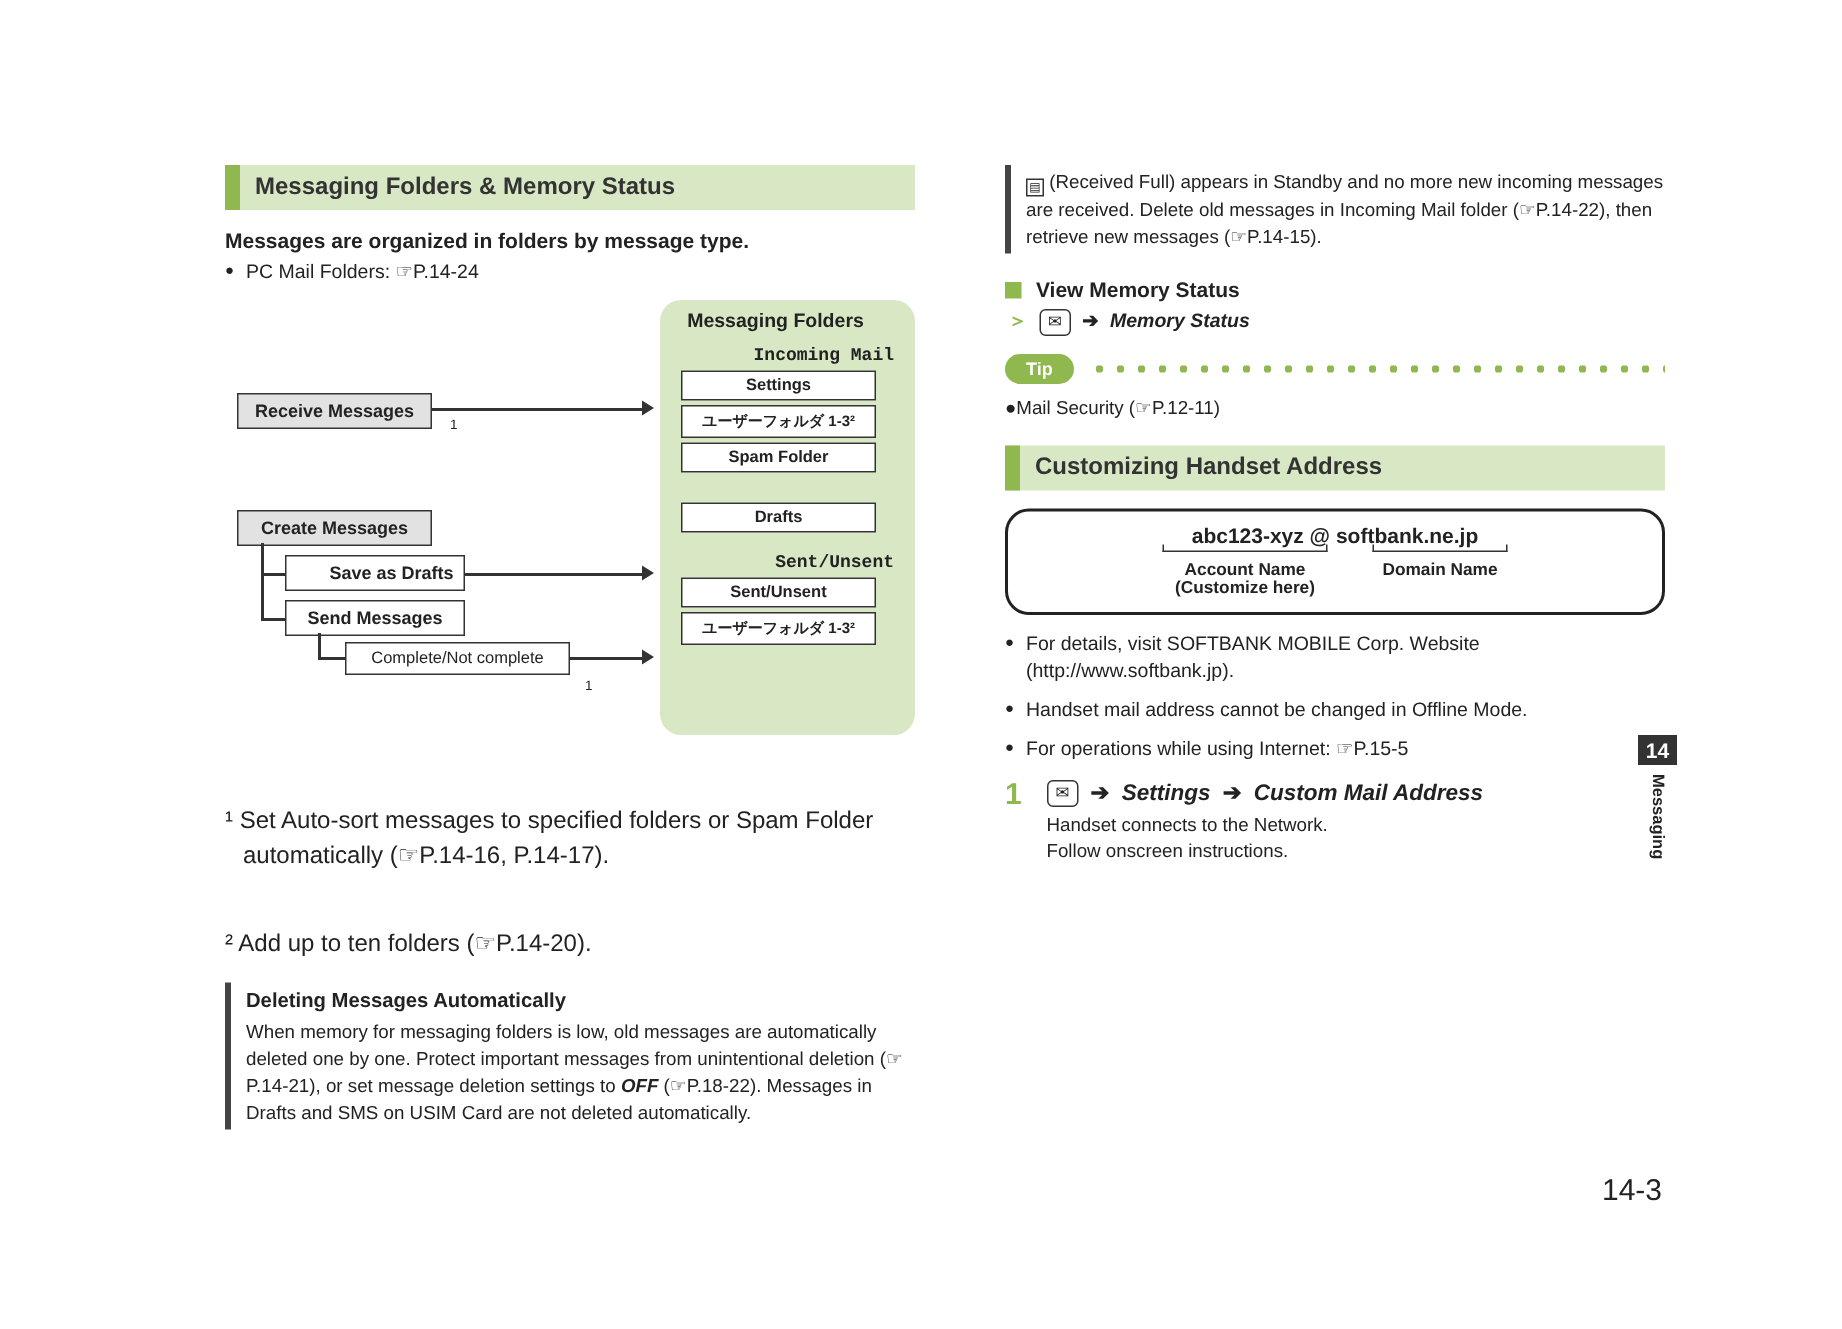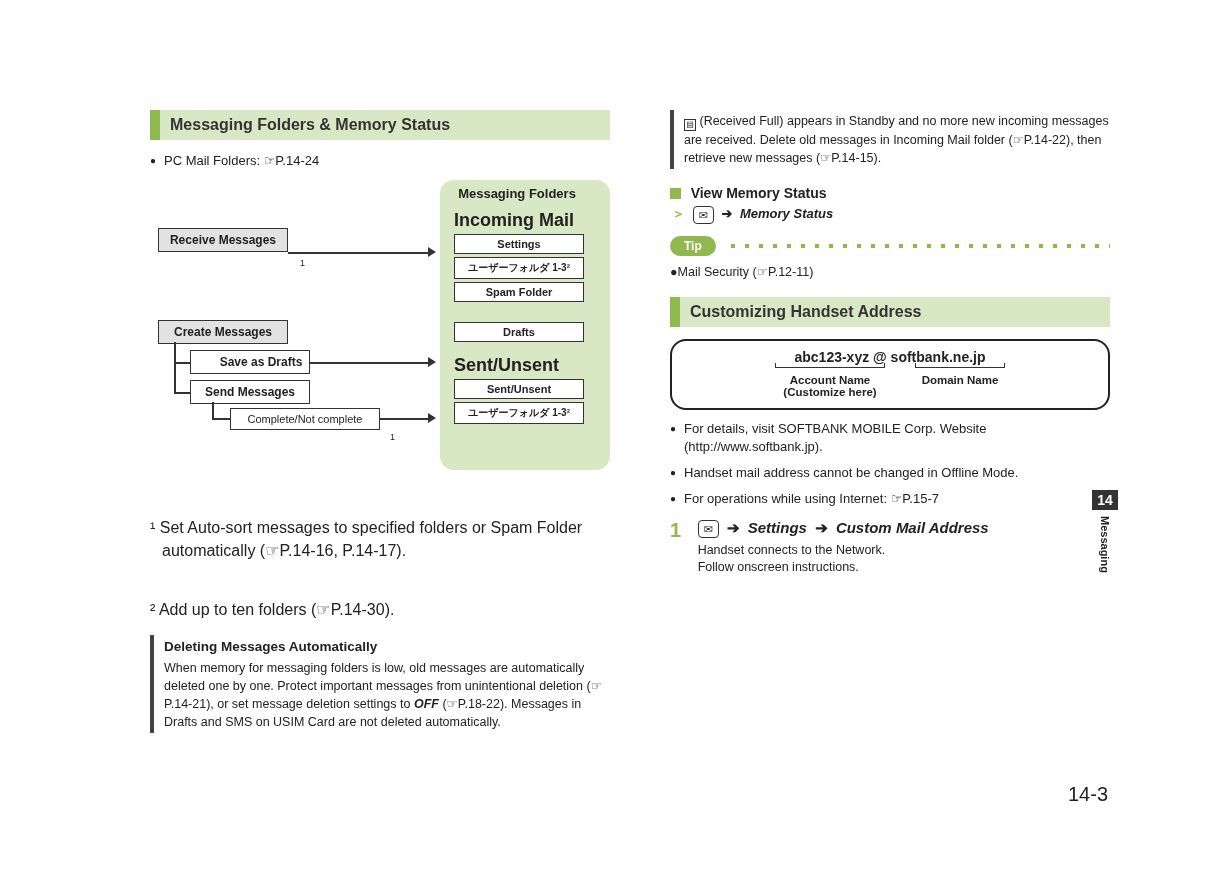--- a/index.html
+++ b/index.html
@@ -94,23 +94,24 @@
     font-size: 11px;
     padding: 3px 6px;
     margin: 3px 0;
     text-align: center;
     font-weight: bold;
     width: 130px;
   }
   .diag-sub.small { font-size: 10px; }
   .diag-header {
     font-weight: bold;
-    font-size: 18px;
-    text-align: left;
+    font-size: 12px;
+    text-align: right;
     margin-bottom: 2px;
+    font-family: Liberation Mono, monospace;
   }
   .diag-line {
     position: absolute;
     background: #333;
   }
   .diag-arrow {
     position: absolute;
     width: 0; height: 0;
     border-top: 5px solid transparent;
     border-bottom: 5px solid transparent;
@@ -276,39 +277,40 @@
     text-align: center;
   }
 </style>
 </head>
 <body>
 
 <div class="page">
 
   <div class="col col-left">
     <div class="section-title">Messaging Folders &amp; Memory Status</div>
+    <div class="lead">Messages are organized in folders by message type.</div>
     <div class="bullet">PC Mail Folders: ☞P.14-24</div>
 
     <div class="diagram">
 
       <div class="diag-group" style="right:0; top:0; width:170px; height:290px;">
         <div class="diag-group-title">Messaging Folders</div>
         <div class="diag-header">Incoming Mail</div>
         <div class="diag-sub">Settings</div>
         <div class="diag-sub small">ユーザーフォルダ 1-3²</div>
         <div class="diag-sub">Spam Folder</div>
         <div style="height:14px"></div>
         <div class="diag-sub">Drafts</div>
         <div style="height:10px"></div>
         <div class="diag-header">Sent/Unsent</div>
         <div class="diag-sub">Sent/Unsent</div>
         <div class="diag-sub small">ユーザーフォルダ 1-3²</div>
       </div>
 
-      <div class="diag-box gray" style="left:8px; top:48px; width:130px;">Receive Messages</div>
+      <div class="diag-box gray" style="left:8px; top:62px; width:130px;">Receive Messages</div>
       <div class="diag-box gray" style="left:8px; top:140px; width:130px;">Create Messages</div>
       <div class="diag-box" style="left:40px; top:170px; width:120px;padding-left:28px;">Save as Drafts</div>
       <div class="diag-box" style="left:40px; top:200px; width:120px;">Send Messages</div>
       <div class="diag-box" style="left:80px; top:228px; width:150px; font-weight:normal; font-size:11px;">Complete/Not complete</div>
 
       <div class="diag-line" style="left:138px; top:72px; width:140px; height:2px;"></div>
       <div class="diag-arrow" style="left:278px; top:67px;"></div>
       <div style="position:absolute; left:150px; top:78px; font-size:9px;">1</div>
 
       <div class="diag-line" style="left:24px; top:162px; width:2px; height:50px;"></div>
@@ -319,21 +321,21 @@
 
       <div class="diag-line" style="left:160px; top:182px; width:120px; height:2px;"></div>
       <div class="diag-arrow" style="left:278px; top:177px;"></div>
 
       <div class="diag-line" style="left:230px; top:238px; width:48px; height:2px;"></div>
       <div class="diag-arrow" style="left:278px; top:233px;"></div>
       <div style="position:absolute; left:240px; top:252px; font-size:9px;">1</div>
     </div>
 
     <div class="footnote">¹ Set Auto-sort messages to specified folders or Spam Folder automatically (☞P.14-16, P.14-17).</div>
-    <div class="footnote">² Add up to ten folders (☞P.14-30).</div>
+    <div class="footnote">² Add up to ten folders (☞P.14-20).</div>
 
     <div class="callout">
       <div class="callout-title">Deleting Messages Automatically</div>
       <span>When memory for messaging folders is low, old messages are automatically deleted one by one. Protect important messages from unintentional deletion (☞P.14-21), or set message deletion settings to </span><span class="italic-bold">OFF</span><span> (☞P.18-22). Messages in Drafts and SMS on USIM Card are not deleted automatically.</span>
     </div>
   </div>
 
   <div class="divider"></div>
 
   <div class="col col-right">
@@ -370,21 +372,21 @@
         </div>
         <div class="addr-part" style="width:90px;">
           <div class="bracket"></div>
           <div>Domain Name</div>
         </div>
       </div>
     </div>
 
     <div class="bullet">For details, visit SOFTBANK MOBILE Corp. Website (http://www.softbank.jp).</div>
     <div class="bullet">Handset mail address cannot be changed in Offline Mode.</div>
-    <div class="bullet">For operations while using Internet: ☞P.15-7</div>
+    <div class="bullet">For operations while using Internet: ☞P.15-5</div>
 
     <div style="margin-top:10px;">
       <span class="step-num">1</span>
       <div class="step-body">
         <div class="step-main">
           <span class="key-icon">✉</span>
           <span class="arrow">➔</span>
           <span class="italic-bold">Settings</span>
           <span class="arrow">➔</span>
           <span class="italic-bold">Custom Mail Address</span>

